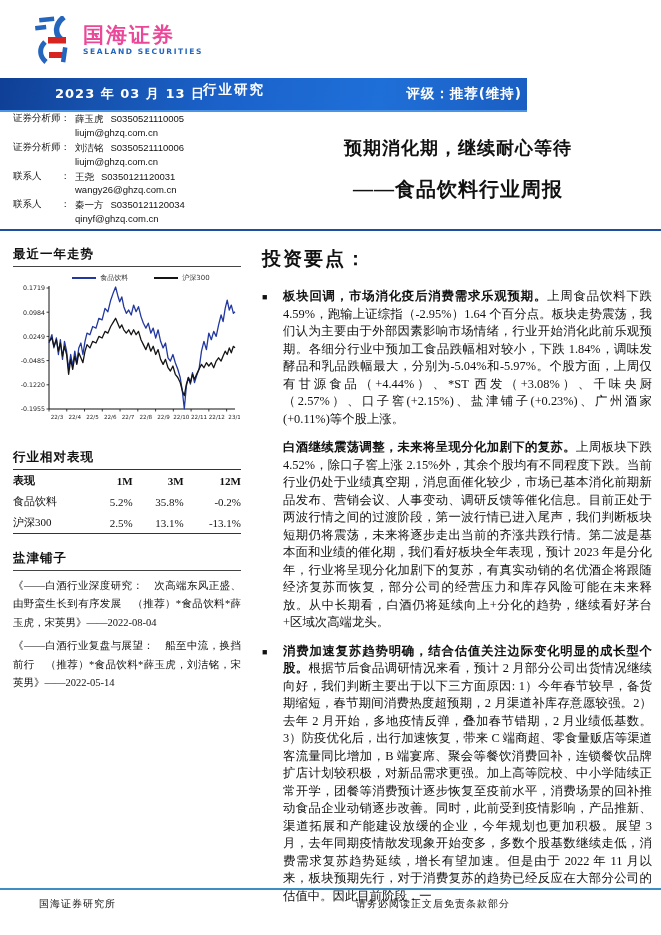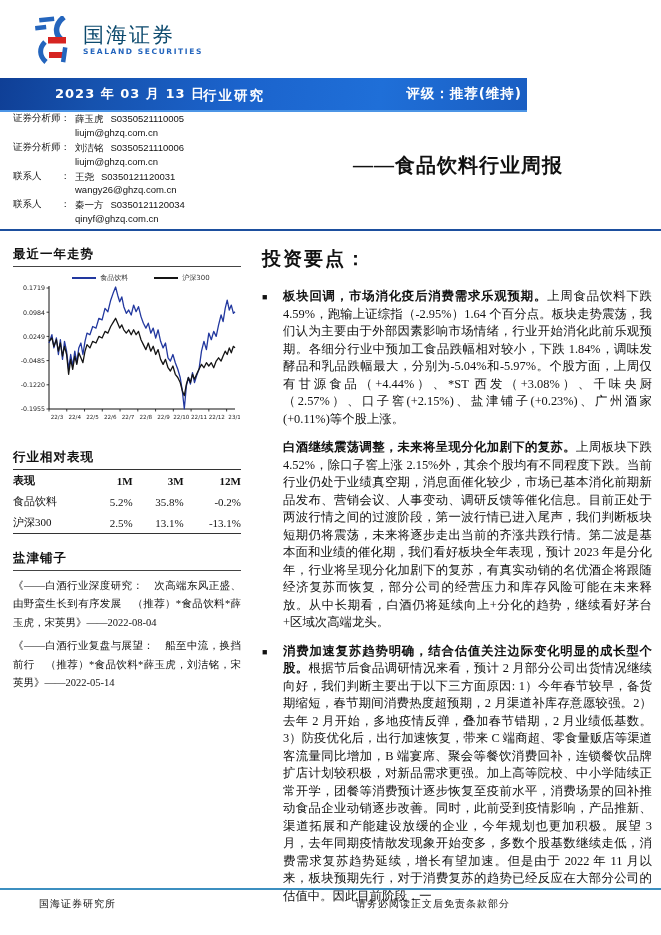--- a/index.html
+++ b/index.html
@@ -1,28 +1,28 @@
 <!DOCTYPE html>
 <html><head>
 <meta charset="utf-8">
 <style>
   html,body{margin:0;padding:0;background:#ffffff;}
   .page{position:relative;width:661px;height:935px;background:#ffffff;overflow:hidden;
         font-family:"Liberation Serif","DejaVu Serif",serif;color:#111;}
   
   .logo{position:absolute;left:33px;top:16px;display:flex;align-items:center;gap:8px;}
-  .logo-text .cn{font-family:"DejaVu Sans",sans-serif;font-weight:normal;font-size:21px;color:#0c4a6e;letter-spacing:2px;line-height:1.05;}
+  .logo-text .cn{font-family:"DejaVu Sans",sans-serif;font-weight:bold;font-size:21px;color:#ec4899;letter-spacing:2px;line-height:1.05;}
   .logo-text .en{font-family:"DejaVu Sans",sans-serif;font-weight:bold;font-size:7.5px;color:#2465bd;letter-spacing:1.6px;}
   
   .bar{position:absolute;left:0;top:78px;width:527px;height:32px;
        background:linear-gradient(100deg,#0f3f96 0%,#1652ae 18%,#1b63cc 45%,#1f6fd8 72%,#1a5ec2 100%);
        border-bottom:2px solid #4c95e6;
        font-family:"DejaVu Sans",sans-serif;color:#fff;font-weight:bold;}
   .bar .date{position:absolute;left:55px;top:7px;font-size:13px;letter-spacing:1px;}
-  .bar .cat{position:absolute;left:203px;top:9px;font-size:13.5px;letter-spacing:2px;}
+  .bar .cat{position:absolute;left:203px;top:3px;font-size:13.5px;letter-spacing:2px;}
   .bar .rating{position:absolute;right:5px;top:7px;font-size:13.5px;letter-spacing:1px;}
   
   .contact{position:absolute;left:13px;top:113px;width:235px;font-size:9.5px;line-height:1.25;}
   .contact .office{margin-bottom:3px;}
   .c-row{display:flex;margin-bottom:1px;}
   .c-role{width:62px;flex:none;}
   .c-val{flex:1;}
   .c-name{margin-right:7px;}
   .c-code{font-family:"Liberation Sans",sans-serif;font-size:9.5px;text-align:center;}
   .c-email{margin-left:62px;margin-bottom:3px;font-family:"Liberation Sans",sans-serif;font-size:9.5px;}
@@ -108,20 +108,21 @@
         <div class="c-email">wangy26@ghzq.com.cn</div>
         <div class="c-row">
           <span class="c-role">联系人　　：</span>
           <span class="c-val"><span class="c-name">秦一方</span><span class="c-code">S0350121120034</span></span>
         </div>
         <div class="c-email">qinyf@ghzq.com.cn</div>
       </div>
   </div>
 
   <div class="title-block">
+    <div class="title-main">预期消化期，继续耐心等待</div>
     <div class="title-sub">——食品饮料行业周报</div>
   </div>
 
   <div class="divider"></div>
 
   <aside class="sidebar">
     <h3 class="side-h">最近一年走势</h3>
     <hr class="rule">
     <div class="chart-wrap">
       <div class="legend" id="chart-legend">

